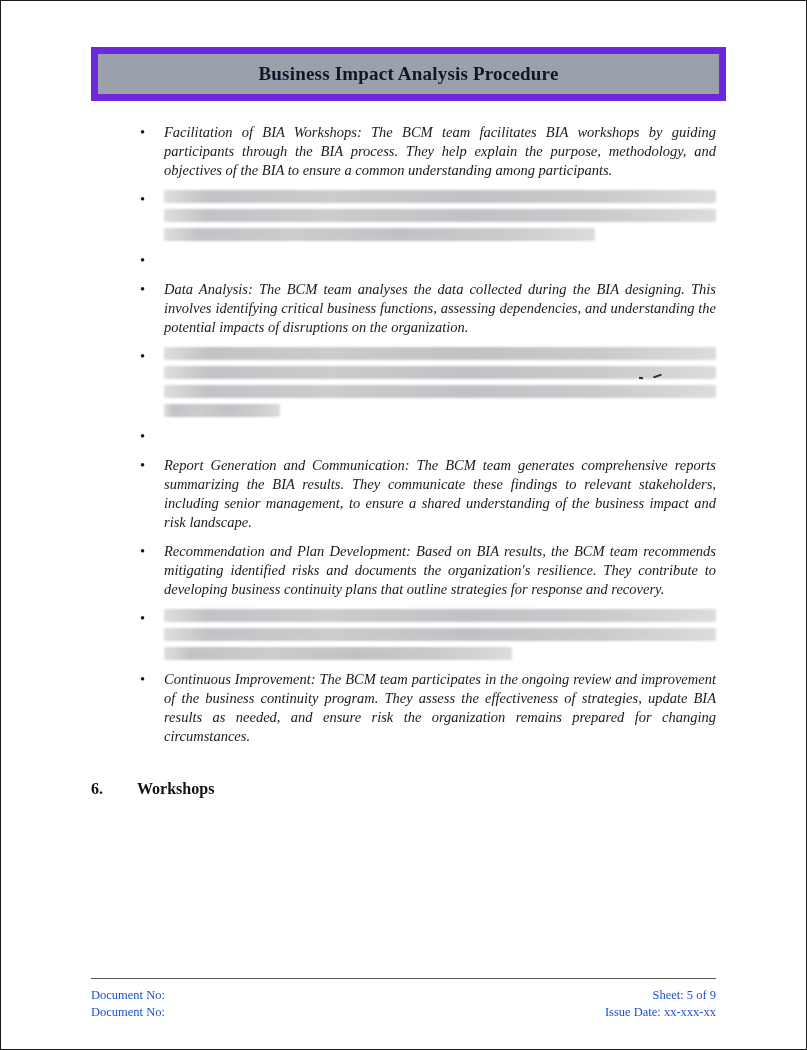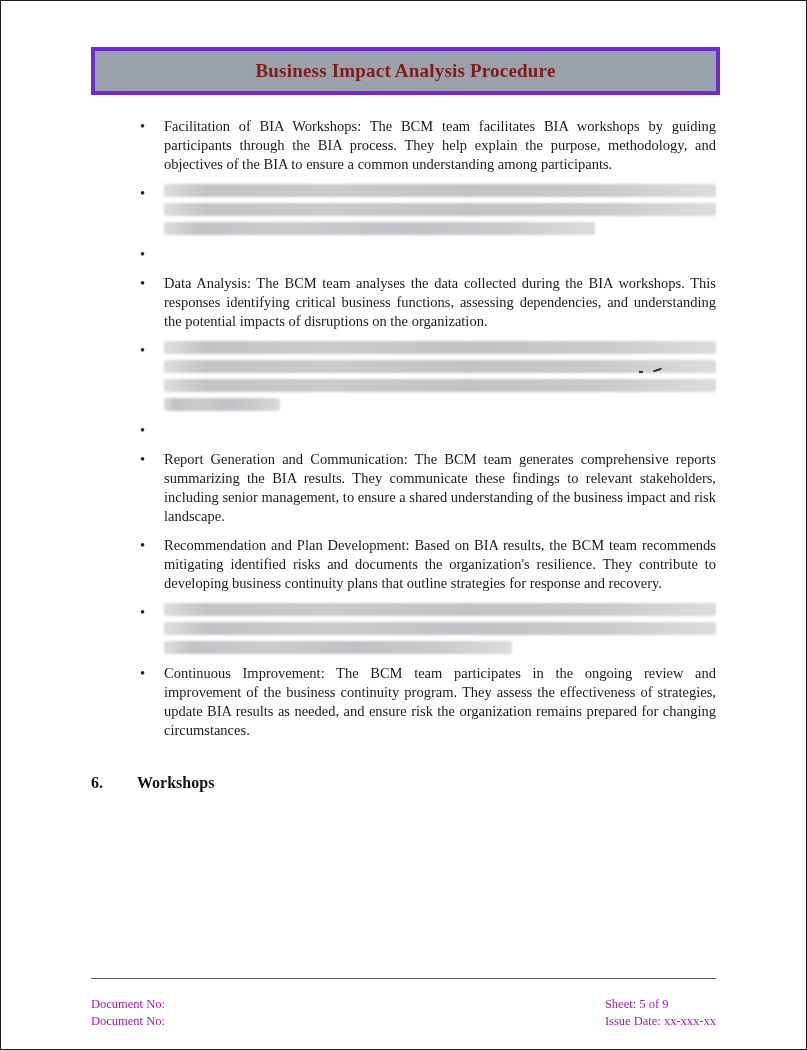--- a/index.html
+++ b/index.html
@@ -8,63 +8,64 @@
     width:805px; height:1048px;
     border:1px solid #1a1a1a;
     background:#ffffff;
     font-family:"Liberation Serif", serif;
     overflow:hidden;
   }
   .banner {
     margin:46px 0 0 90px;
     width:621px; height:40px;
     background:#9aa1ab;
-    border:4px solid #6d28d9;
-    color:#7f1d1d;
+    border:7px solid #6d28d9;
+    color:#0f172a;
     font-weight:bold;
     font-size:19px;
     text-align:center;
     line-height:40px;
     letter-spacing:0.2px;
   }
   .content { margin:22px 90px 0 90px; width:625px; }
   ul.bullets { list-style:none; margin:0; padding:0; }
   li.bullet { position:relative; padding-left:73px; margin-bottom:10px; min-height:19px; }
   .marker {
     position:absolute; left:49px; top:0;
     font-size:14.5px; line-height:19px; color:#111;
   }
   .btext {
     font-size:14.5px; line-height:19px; color:#1a1a1a;
     text-align:justify;
+    font-style:italic;
   }
   .rbar {
     height:13px; margin-bottom:6px; border-radius:2px;
     background:linear-gradient(90deg,#dededf 0%,#c3c3c7 8%,#cccccf 30%,#c2c2c6 55%,#cbcbce 80%,#dcdcde 100%);
     filter:blur(1.3px);
   }
   .rbar:last-child { margin-bottom:0; }
   .frag-a, .frag-b {
     position:absolute; background:#2a2a2a; height:2px;
   }
   .frag-a { width:4px; left:548px; top:30px; transform:rotate(8deg); }
   .frag-b { width:9px; left:562px; top:28px; transform:rotate(-18deg); border-radius:1px; }
   .section-heading {
     display:flex; margin:34px 90px 0 90px;
     font-weight:bold; font-size:16px; color:#111;
   }
   .h-num { width:46px; }
   .footer {
     position:absolute; left:90px; top:977px; width:625px;
     border-top:1px solid #595959;
-    padding-top:17px;
+    padding-top:8px;
     display:flex; justify-content:space-between;
-    font-size:12.5px; line-height:17px; color:#a21caf;
+    font-size:12.5px; line-height:17px; color:#1d4ed8;
   }
-  .footer-right { }
+  .footer-right { text-align:right; }
 </style>
 </head>
 <body>
 
 <div class="page">
 
   <div class="banner">
     <span>Business Impact Analysis Procedure</span>
   </div>
 
@@ -84,21 +85,21 @@
           <div class="rbar" style="width:78%"></div>
         </div>
       </li>
 
       <li class="bullet">
         <span class="marker">•</span>
       </li>
 
       <li class="bullet">
         <span class="marker">•</span>
-        <div class="btext">Data Analysis: The BCM team analyses the data collected during the BIA workshops. This responses identifying critical business functions, assessing dependencies, and understanding the potential impacts of disruptions on the organization.</div>
+        <div class="btext">Data Analysis: The BCM team analyses the data collected during the BIA designing. This involves identifying critical business functions, assessing dependencies, and understanding the potential impacts of disruptions on the organization.</div>
       </li>
 
       <li class="bullet">
         <span class="marker">•</span>
         <div class="btext">
           <div class="rbar" style="width:100%"></div>
           <div class="rbar" style="width:100%"></div>
           <div class="rbar" style="width:100%"></div>
           <div class="rbar" style="width:21%"></div>
         </div>

